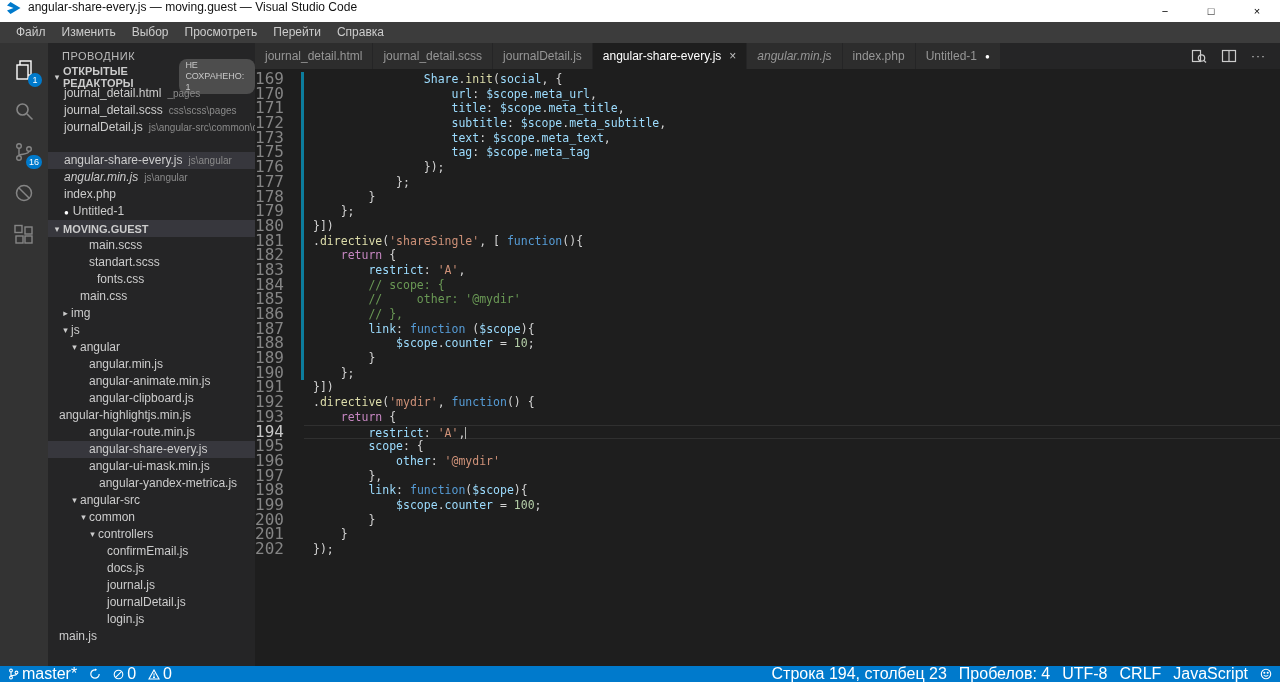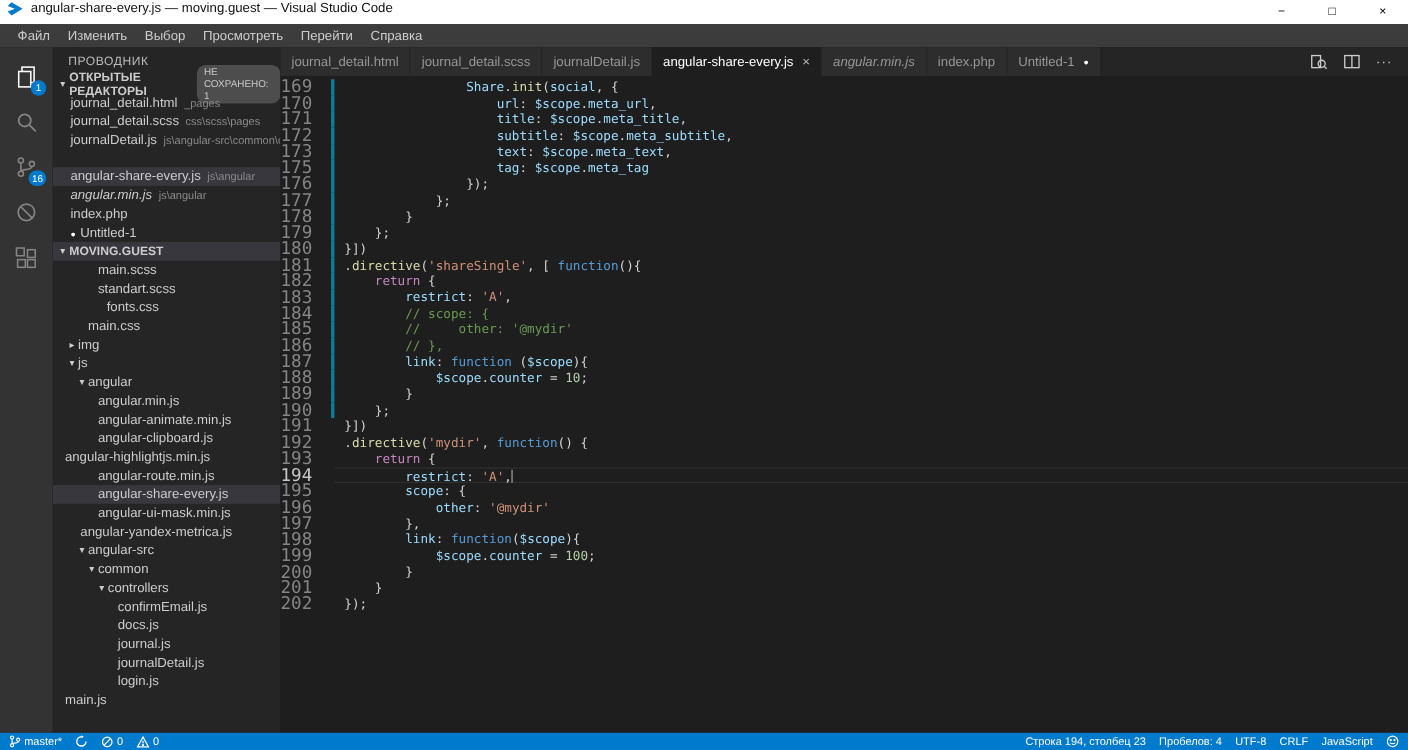--- a/index.html
+++ b/index.html
@@ -62,21 +62,21 @@
   .gutter-mod { width:3px; flex-shrink:0; }
   .gutter-mod.modified { background:#0c7d9d; }
   .code-text { flex:1; white-space:pre; padding-left:9px; color:#d4d4d4; }
   .code-line.current .code-text { border-top:1px solid #303030; border-bottom:1px solid #303030; }
   .caret { display:inline-block; width:1px; height:12px; background:#aeafad; vertical-align:middle; margin-left:0px; }
   .tk-p { color:#d4d4d4; } .tk-v { color:#9cdcfe; } .tk-f { color:#dcdcaa; }
   .tk-k { color:#569cd6; } .tk-c { color:#c586c0; } .tk-s { color:#ce9178; }
   .tk-n { color:#b5cea8; } .tk-m { color:#6a9955; }
 
   
-  .statusbar { height:16px; background:#007acc; color:#ffffff; display:flex; align-items:center; font-size:10px; padding:0 8px; }
+  .statusbar { height:16px; background:#007acc; color:#ffffff; display:flex; align-items:center; font-size:16px; padding:0 8px; }
   .sb-left, .sb-right { display:flex; align-items:center; gap:12px; }
   .sb-right { margin-left:auto; }
   .sb-item { display:flex; align-items:center; gap:3px; white-space:nowrap; }
   .sb-icon { display:inline-flex; align-items:center; }
   svg { display:block; }
 </style>
 </head>
 <body>
 
 <div class="titlebar">
@@ -213,21 +213,21 @@
           <span>angular-route.min.js</span>
         </div>
         <div class="tree-item selected" style="padding-left: 30px;">
           <span class="tree-arrow"></span>
           <span>angular-share-every.js</span>
         </div>
         <div class="tree-item" style="padding-left: 30px;">
           <span class="tree-arrow"></span>
           <span>angular-ui-mask.min.js</span>
         </div>
-        <div class="tree-item" style="padding-left: 14px;">
+        <div class="tree-item" style="padding-left: 40px;">
           <span class="tree-arrow"></span>
           <span>angular-yandex-metrica.js</span>
         </div>
         <div class="tree-item" style="padding-left: 21px;">
           <span class="tree-arrow">▾</span>
           <span>angular-src</span>
         </div>
         <div class="tree-item" style="padding-left: 30px;">
           <span class="tree-arrow">▾</span>
           <span>common</span>

